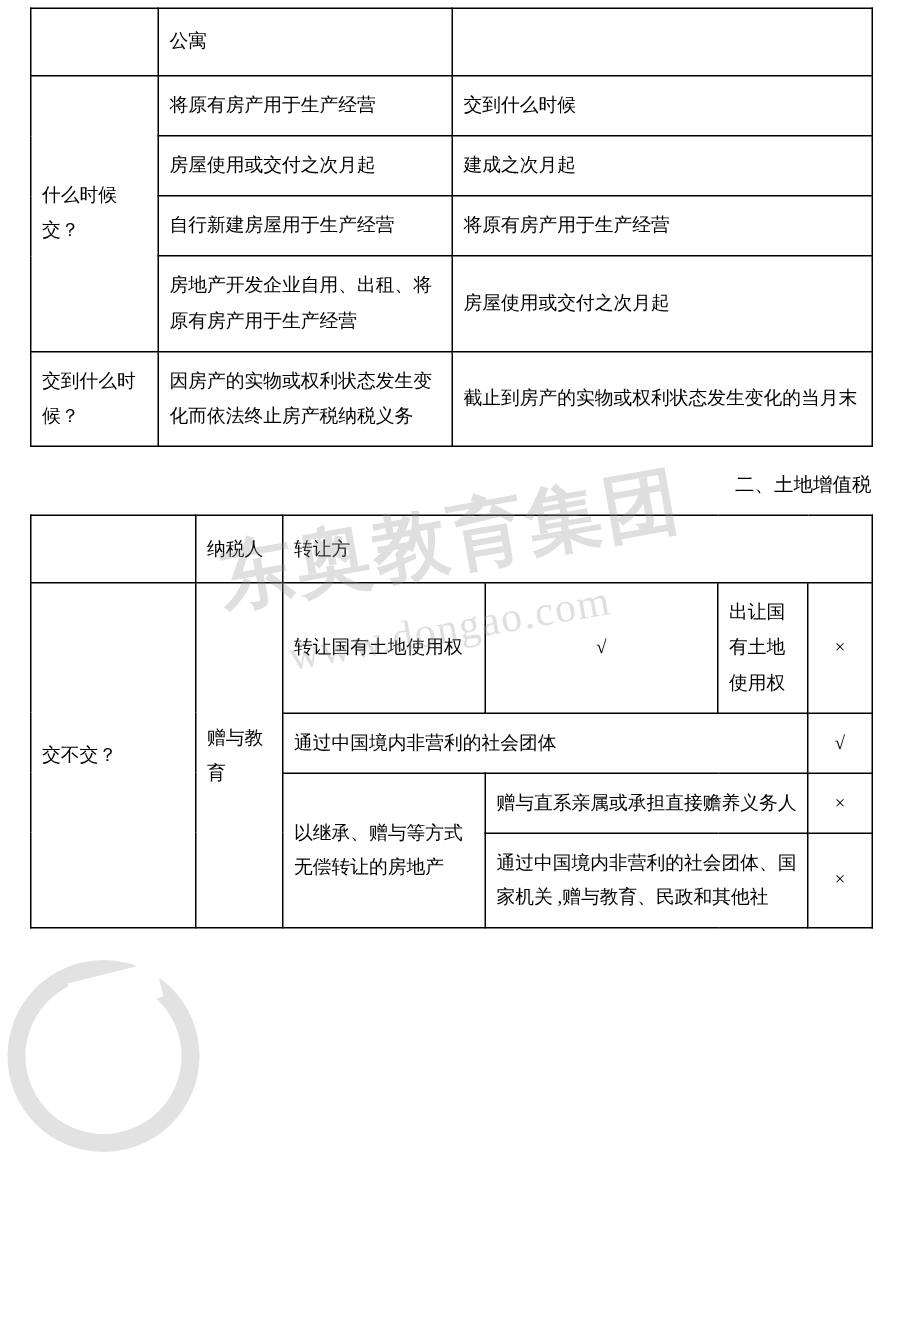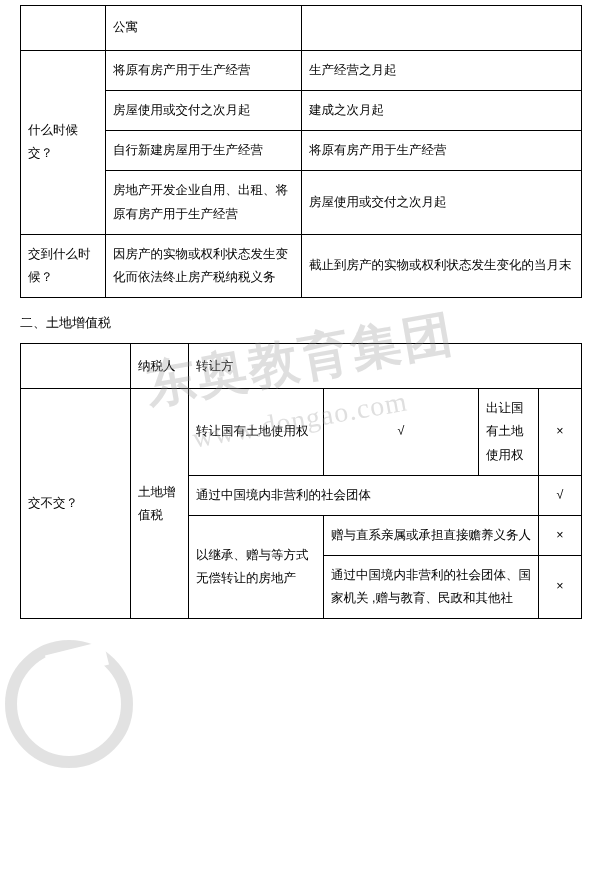--- a/index.html
+++ b/index.html
@@ -85,36 +85,37 @@
   }
   table.doc td {
     border: 1px solid #000000;
     padding: 8px 7px;
     vertical-align: middle;
     font-size: 12.5px;
     line-height: 1.85;
     word-break: break-all;
   }
   td.cjk {
-    font-family: Liberation Sans, sans-serif;
+    font-family: Liberation Serif, serif;
   }
   td.ctr {
     text-align: center;
   }
   td.blank {
     padding: 0;
     height: 28px;
   }
 
   .section-title {
     font-size: 13px;
     line-height: 1.8;
     margin: 13px 0 9px 0;
     position: relative;
     z-index: 1;
+    text-align: right;
   }
   .spacer-top { height: 5px; }
 
   .tick {
     font-size: 14px;
   }
 </style>
 </head>
 <body>
 
@@ -136,21 +137,21 @@
     </colgroup>
     <tbody>
       <tr>
         <td class="cjk blank"></td>
         <td class="cjk">公寓</td>
         <td class="cjk blank"></td>
       </tr>
       <tr>
         <td class="cjk" rowspan="4">什么时候交？</td>
         <td class="cjk">将原有房产用于生产经营</td>
-        <td class="cjk">生产经营之月起</td>
+        <td class="cjk">交到什么时候</td>
       </tr>
       <tr>
         <td class="cjk">房屋使用或交付之次月起</td>
         <td class="cjk">建成之次月起</td>
       </tr>
       <tr>
         <td class="cjk">自行新建房屋用于生产经营</td>
         <td class="cjk">将原有房产用于生产经营</td>
       </tr>
       <tr>
@@ -177,21 +178,21 @@
       <col style="width:43px">
     </colgroup>
     <tbody>
       <tr>
         <td class="cjk blank"></td>
         <td class="cjk">纳税人</td>
         <td class="cjk" colspan="4">转让方</td>
       </tr>
       <tr>
         <td class="cjk" rowspan="5">交不交？</td>
-        <td class="cjk" rowspan="5">土地增值税</td>
+        <td class="cjk" rowspan="5">赠与教育</td>
         <td class="cjk">转让国有土地使用权</td>
         <td class="cjk ctr tick">√</td>
         <td class="cjk">出让国有土地使用权</td>
         <td class="cjk ctr tick">×</td>
       </tr>
       <tr>
         <td class="cjk" colspan="3">通过中国境内非营利的社会团体</td>
         <td class="cjk ctr tick">√</td>
       </tr>
       <tr>

